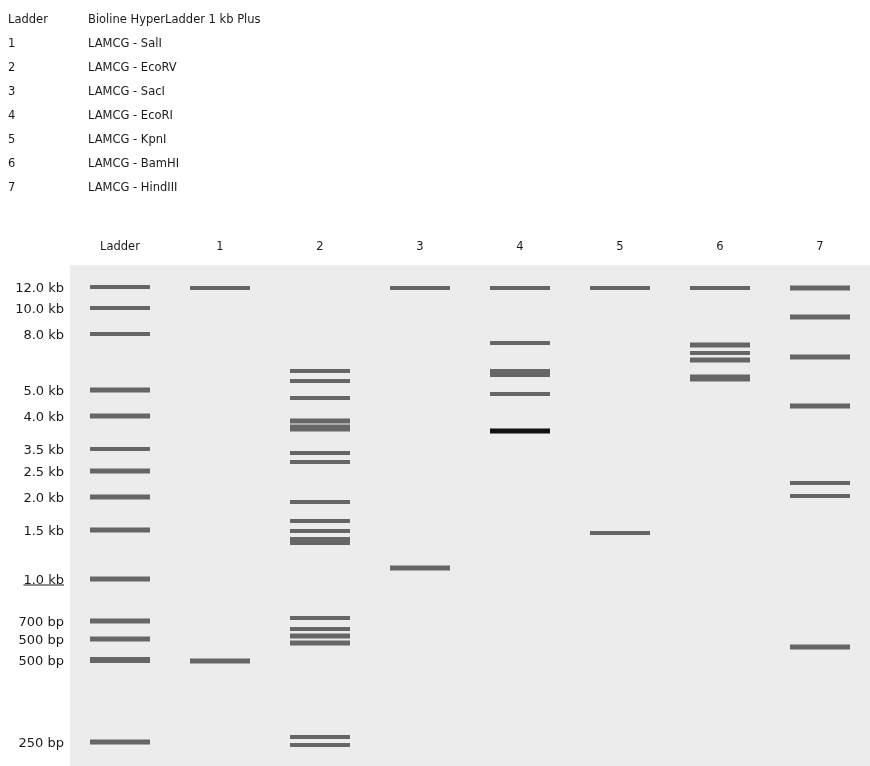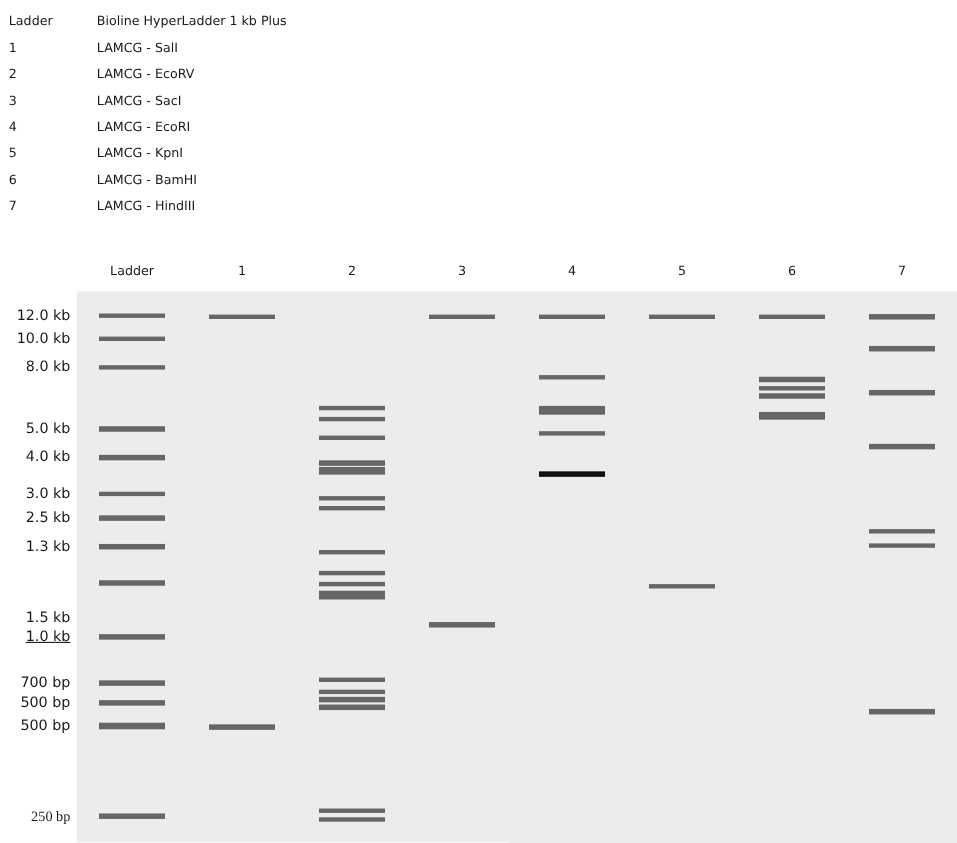--- a/index.html
+++ b/index.html
@@ -124,29 +124,29 @@
     <div class="lane-header" style="left: 720px;">6</div>
     <div class="lane-header" style="left: 820px;">7</div>
   </div>
 
 <div id="markers-layer">
     <div class="marker-label" style="top: 287px; left: 0px; width: 64px;">12.0 kb</div>
     <div class="marker-label" style="top: 308px; left: 0px; width: 64px;">10.0 kb</div>
     <div class="marker-label" style="top: 334px; left: 0px; width: 64px;">8.0 kb</div>
     <div class="marker-label" style="top: 390px; left: 0px; width: 64px;">5.0 kb</div>
     <div class="marker-label" style="top: 416px; left: 0px; width: 64px;">4.0 kb</div>
-    <div class="marker-label" style="top: 449px; left: 0px; width: 64px;">3.0 kb</div>
+    <div class="marker-label" style="top: 449px; left: 0px; width: 64px;">3.5 kb</div>
     <div class="marker-label" style="top: 471px; left: 0px; width: 64px;">2.5 kb</div>
-    <div class="marker-label" style="top: 497px; left: 0px; width: 64px;">1.3 kb</div>
-    <div class="marker-label" style="top: 530px; left: 0px; width: 64px; margin-top: 32px;">1.5 kb</div>
+    <div class="marker-label" style="top: 497px; left: 0px; width: 64px;">2.0 kb</div>
+    <div class="marker-label" style="top: 530px; left: 0px; width: 64px;">1.5 kb</div>
     <div class="marker-label" style="top: 579px; left: 0px; width: 64px; text-decoration: underline;">1.0 kb</div>
     <div class="marker-label" style="top: 621px; left: 0px; width: 64px;">700 bp</div>
     <div class="marker-label" style="top: 639px; left: 0px; width: 64px;">500 bp</div>
     <div class="marker-label" style="top: 660px; left: 0px; width: 64px;">500 bp</div>
-    <div class="marker-label" style="top: 742px; left: 0px; width: 64px; font-family: Liberation Serif, serif;">250 bp</div>
+    <div class="marker-label" style="top: 742px; left: 0px; width: 64px;">250 bp</div>
   </div>
 
 <div id="bands-layer">
     <div class="band" style="left: 120px; top: 287px; width: 60px; height: 4px; background: rgb(102, 102, 102);"></div>
     <div class="band" style="left: 120px; top: 308px; width: 60px; height: 4px; background: rgb(102, 102, 102);"></div>
     <div class="band" style="left: 120px; top: 334px; width: 60px; height: 4px; background: rgb(102, 102, 102);"></div>
     <div class="band" style="left: 120px; top: 390px; width: 60px; height: 5px; background: rgb(102, 102, 102);"></div>
     <div class="band" style="left: 120px; top: 416px; width: 60px; height: 5px; background: rgb(102, 102, 102);"></div>
     <div class="band" style="left: 120px; top: 449px; width: 60px; height: 4px; background: rgb(102, 102, 102);"></div>
     <div class="band" style="left: 120px; top: 471px; width: 60px; height: 5px; background: rgb(102, 102, 102);"></div>

